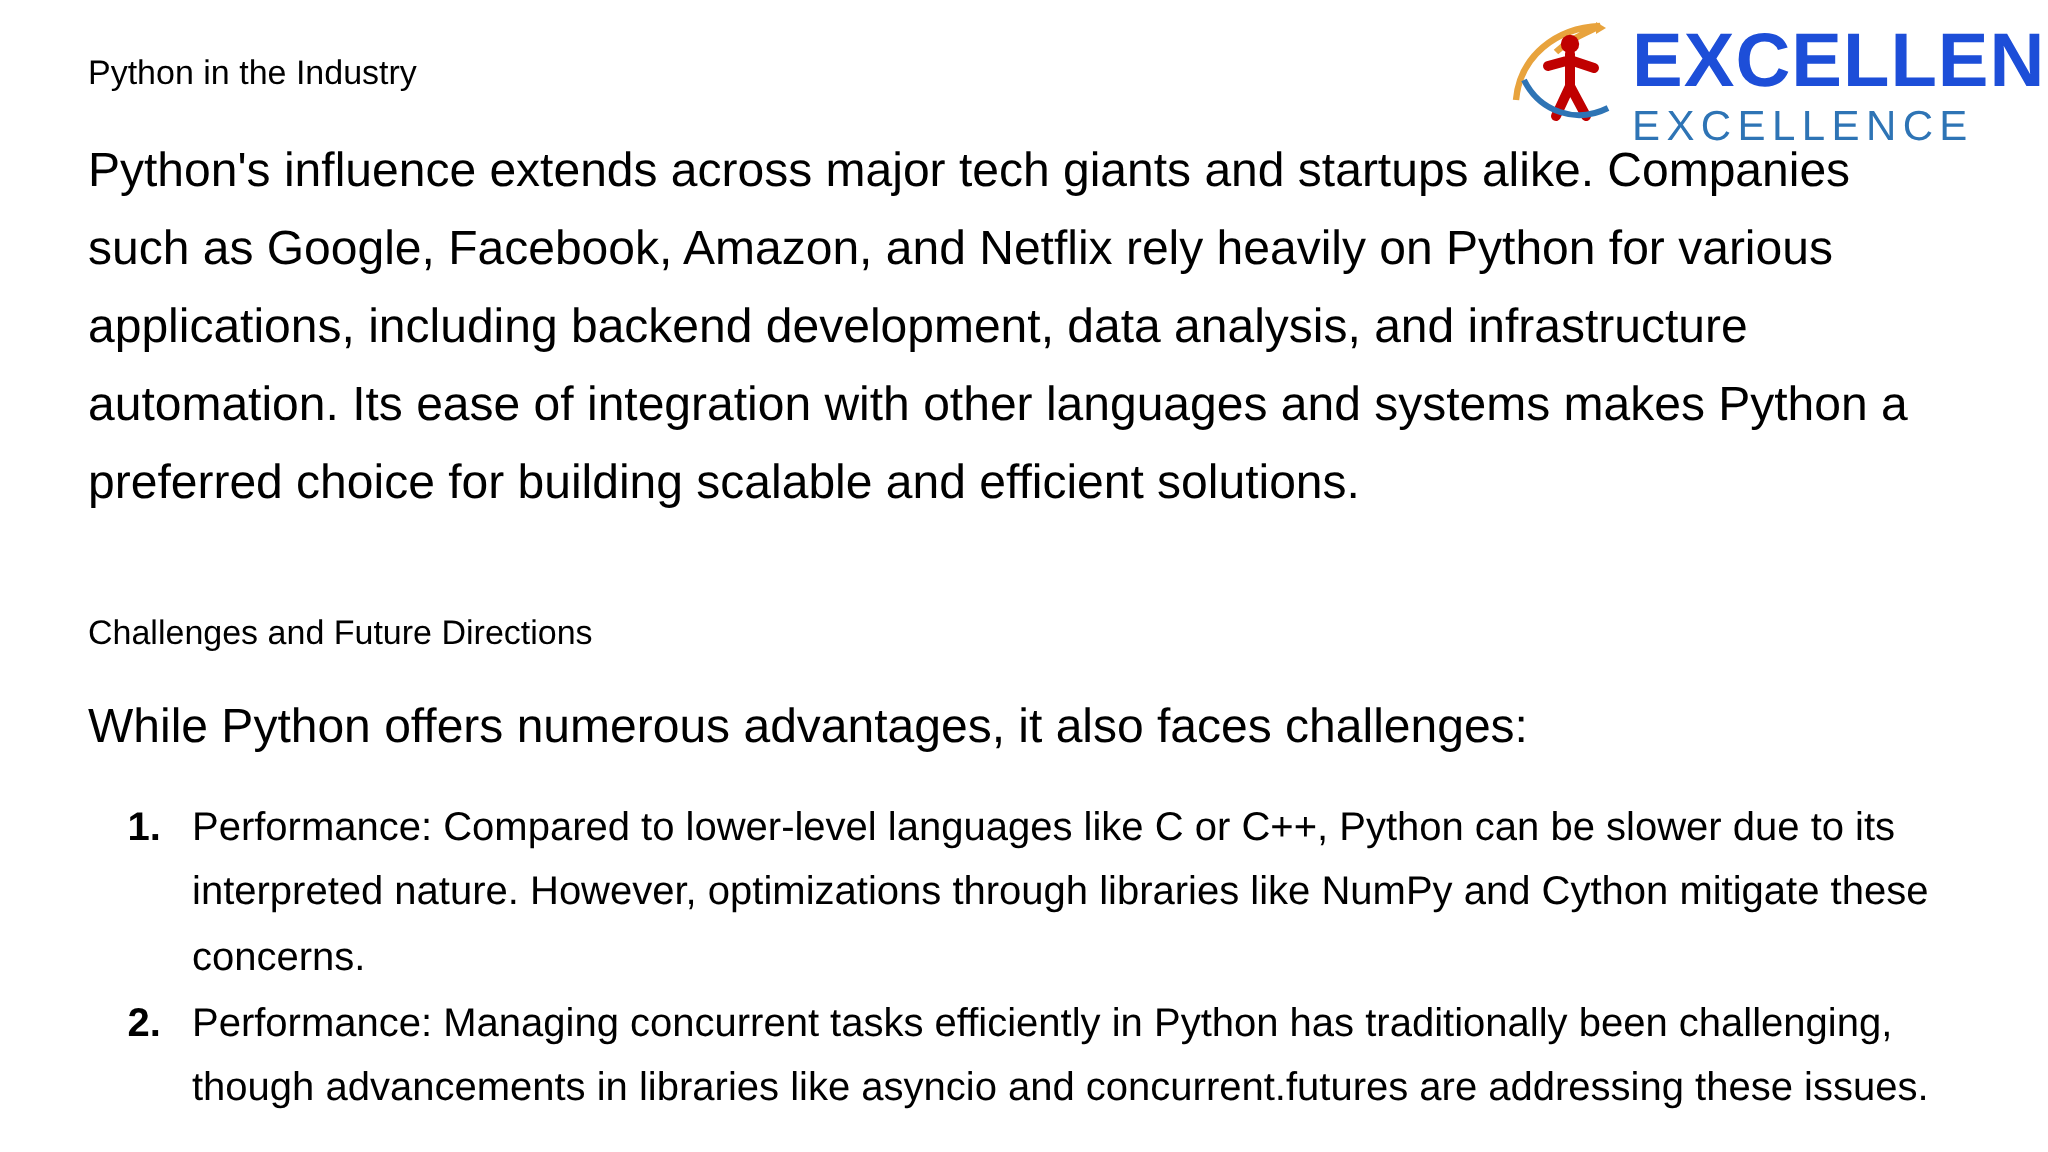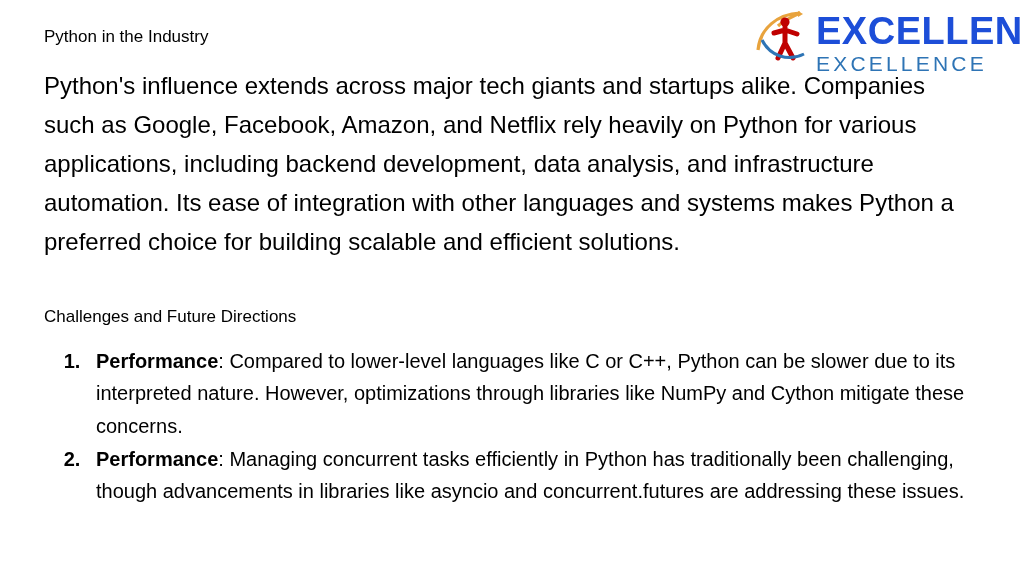--- a/index.html
+++ b/index.html
@@ -87,21 +87,21 @@
     line-height: 1.62;
   }
   ol.numlist li {
     margin-bottom: 1px;
     padding-left: 10px;
   }
   ol.numlist li::marker {
     font-weight: bold;
   }
   .term {
-    font-weight: bold;
+    font-weight: normal;
     margin-top: 30px;
   }
 </style>
 </head>
 <body>
 
 <div class="slide">
 
   <div class="logo">
     <svg class="logo-mark" viewBox="0 0 58 56">
@@ -116,19 +116,20 @@
       <div class="logo-technology">EXCELLENCE</div>
     </div>
   </div>
 
   <h2 class="heading">Python in the Industry</h2>
 
   <p class="body">Python's influence extends across major tech giants and startups alike. Companies such as Google, Facebook, Amazon, and Netflix rely heavily on Python for various applications, including backend development, data analysis, and infrastructure automation. Its ease of integration with other languages and systems makes Python a preferred choice for building scalable and efficient solutions.</p>
 
   <h2 class="heading second">Challenges and Future Directions</h2>
 
+  <p class="body short">While Python offers numerous advantages, it also faces challenges:</p>
 
   <ol class="numlist">
     <li><span class="term">Performance</span><span>: Compared to lower-level languages like C or C++, Python can be slower due to its interpreted nature. However, optimizations through libraries like NumPy and Cython mitigate these concerns.</span></li>
     <li><span class="term">Performance</span><span>: Managing concurrent tasks efficiently in Python has traditionally been challenging, though advancements in libraries like asyncio and concurrent.futures are addressing these issues.</span></li>
   </ol>
 
 </div>
 
 </body></html>

